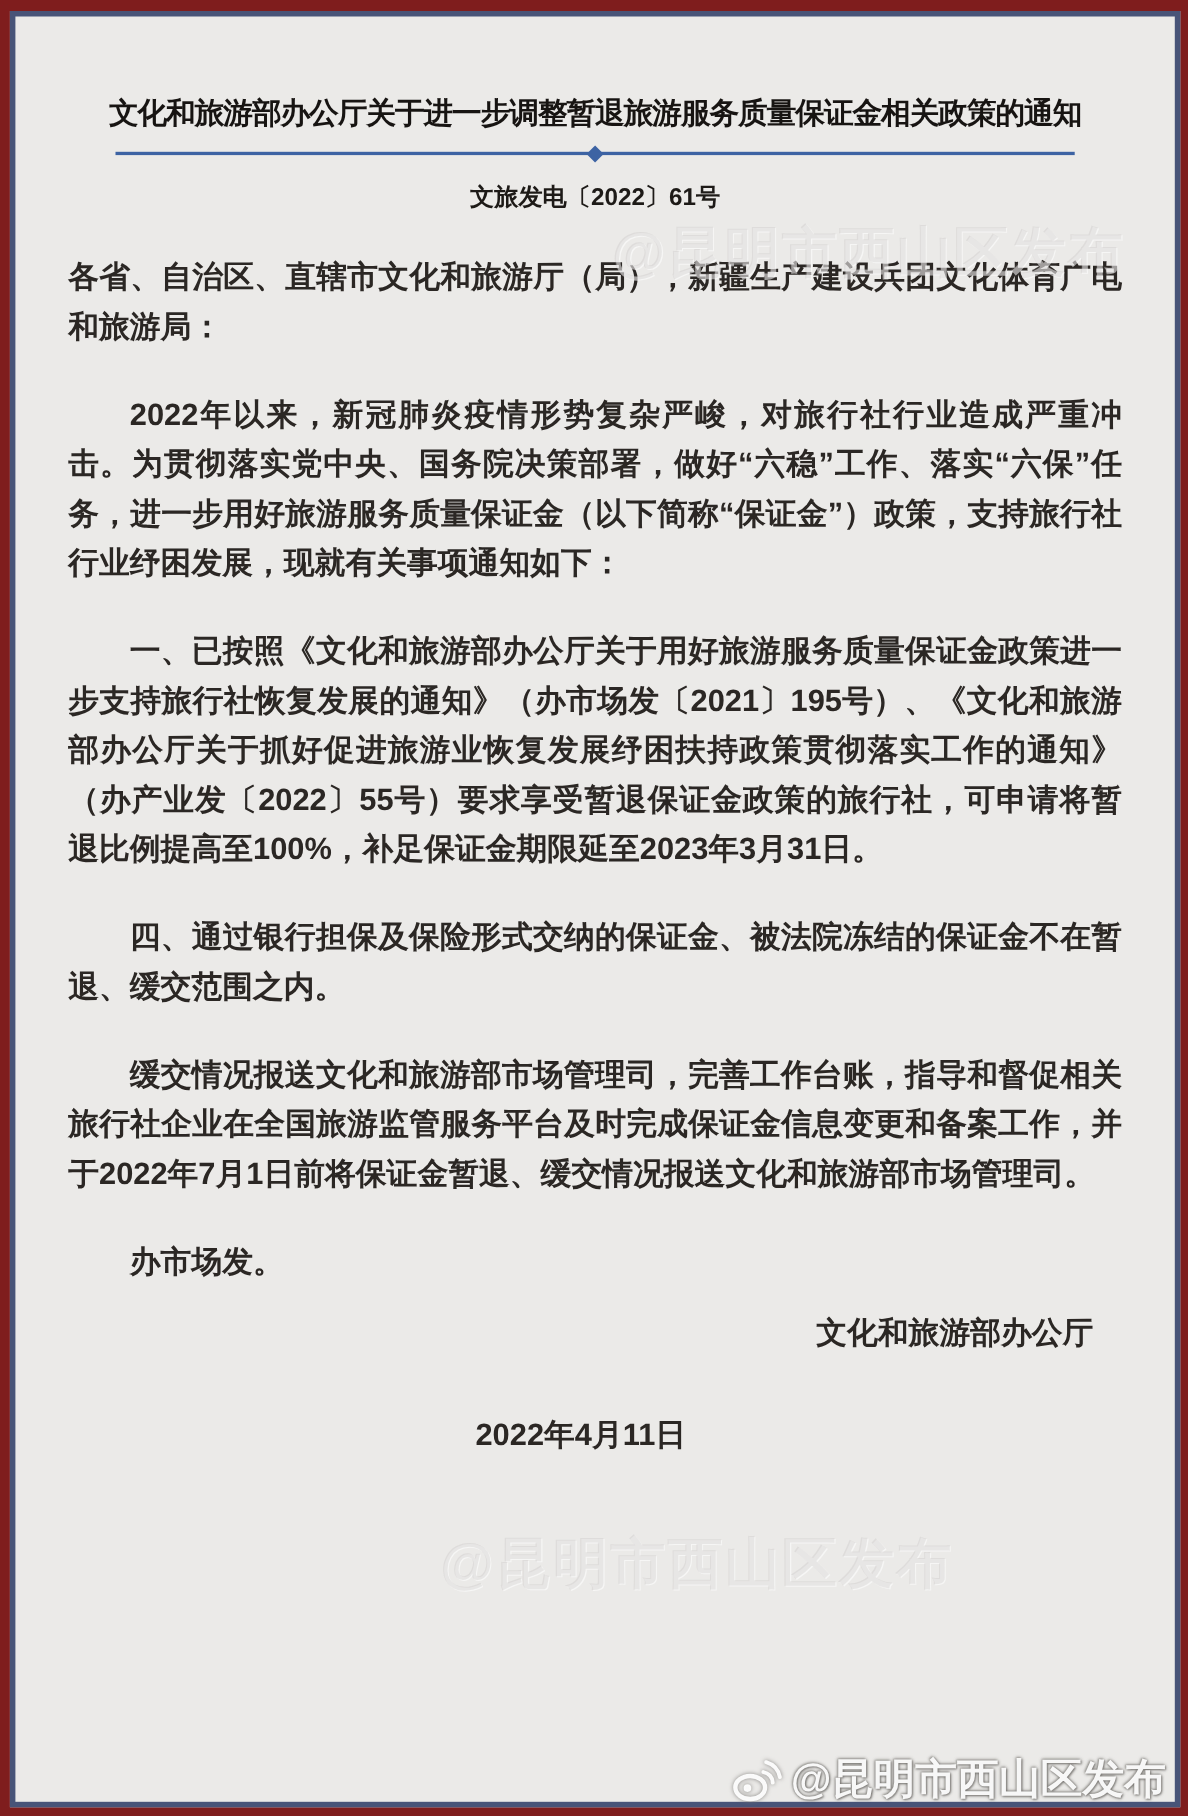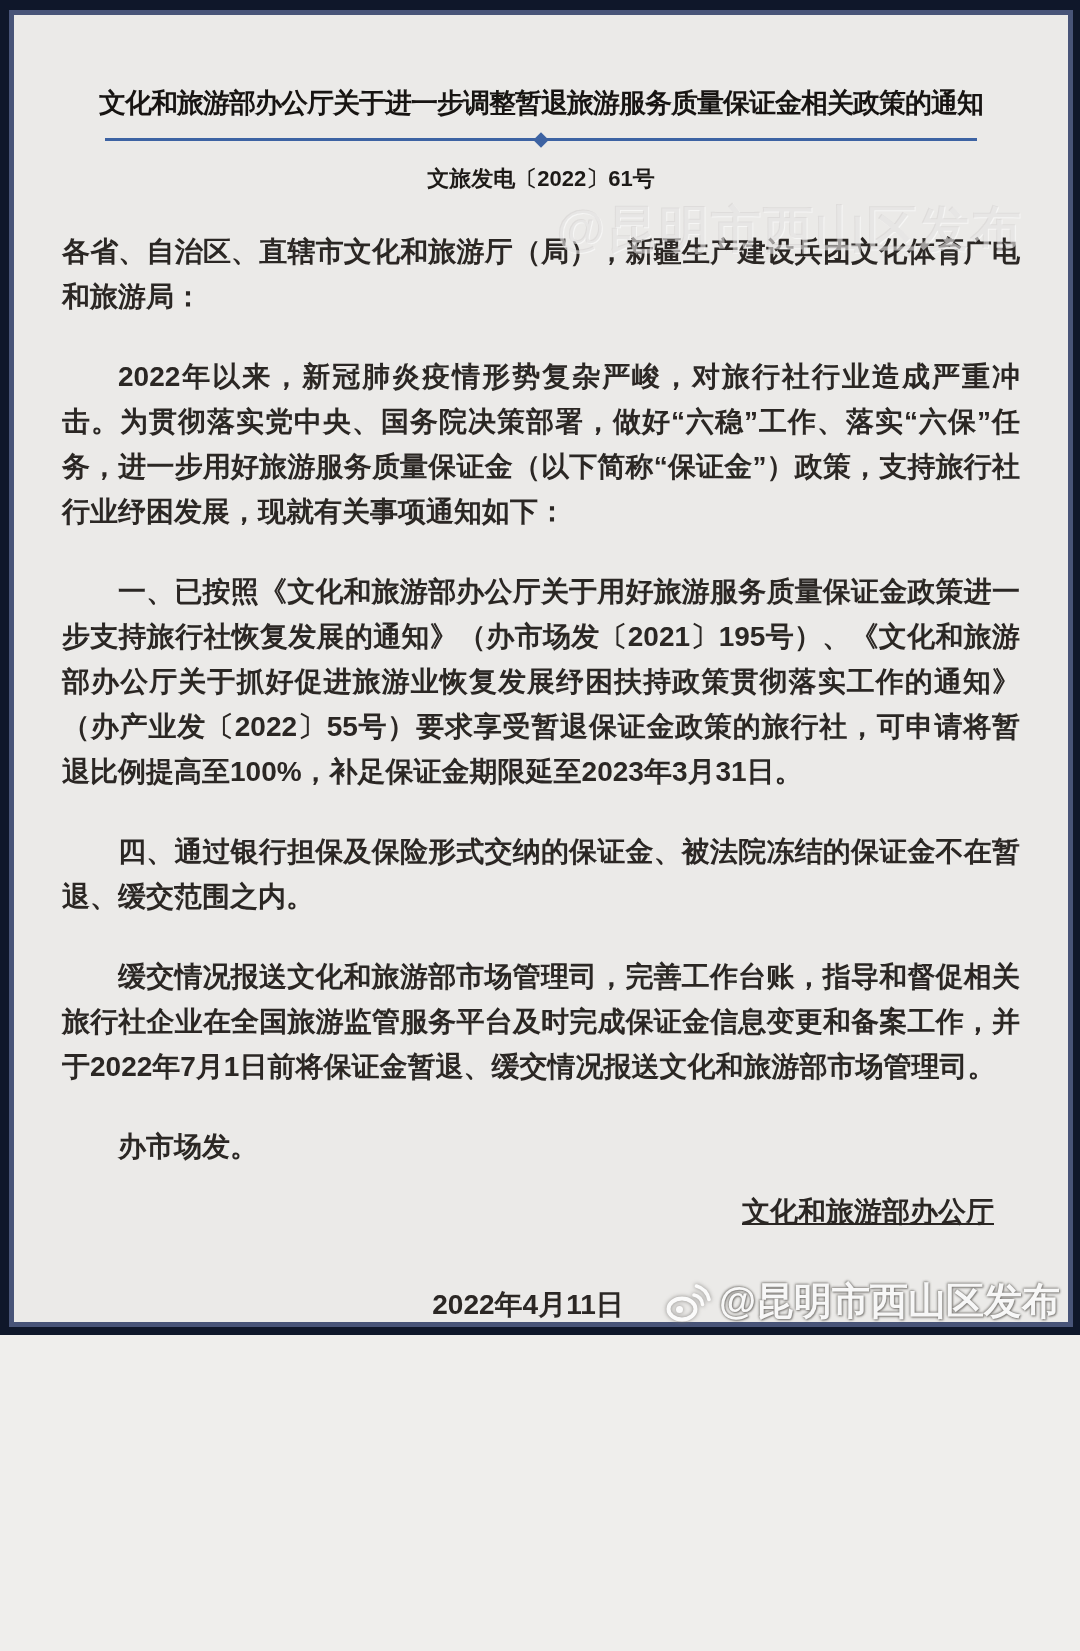--- a/index.html
+++ b/index.html
@@ -4,22 +4,22 @@
 <style>
   * { margin: 0; padding: 0; box-sizing: border-box; }
   html, body {
     width: 1080px; height: 1651px;
     background: #efeeec;
     font-family: "Liberation Sans", "DejaVu Sans", sans-serif;
     overflow: hidden;
   }
   .page {
     position: relative;
-    width: 1080px; height: 1335px;
-    background: #0f172a;
+    width: 1080px; height: 1651px;
+    background: #7f1d1d;
     overflow: hidden;
   }
   .frame {
     position: absolute;
     left: 9px; top: 10px; right: 7px; bottom: 8px;
     border: 5px solid #485478;
     background: #ebeae8;
     overflow: hidden;
   }
   .content {
@@ -70,21 +70,20 @@
   .para { margin-top: 31px; text-indent: 2em; }
   .closing { margin-top: 31px; text-indent: 2em; }
   .signature {
     margin-top: 20px;
     text-align: right;
     padding-right: 26px;
     font-size: 28px;
     line-height: 45px;
     font-weight: 600;
     color: #2b2724;
-    text-decoration: underline;
   }
   .issue-date {
     margin-top: 48px;
     text-align: center;
     padding-right: 26px;
     font-size: 28px;
     line-height: 45px;
     font-weight: 600;
     color: #2b2724;
   }

